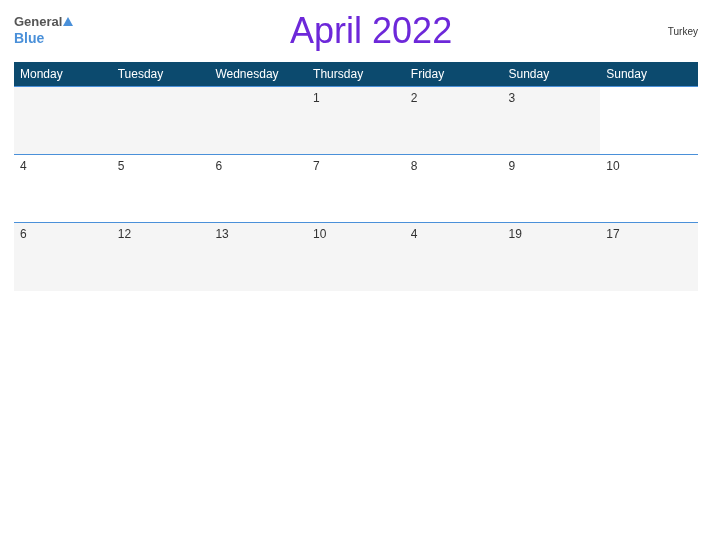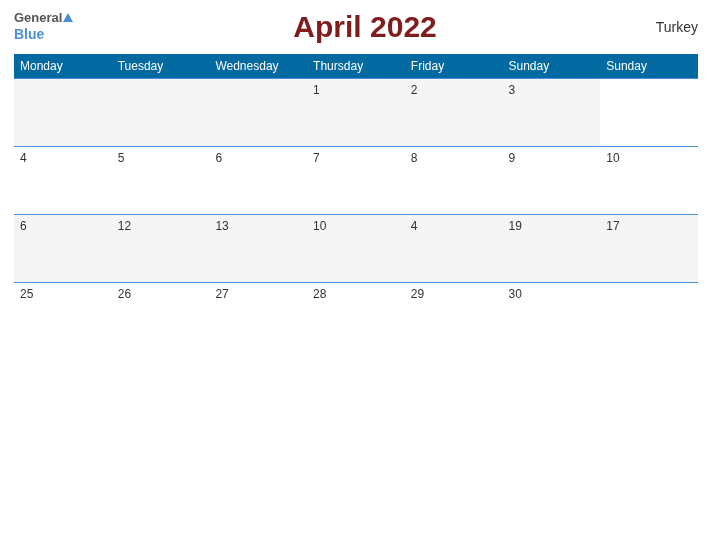--- a/index.html
+++ b/index.html
@@ -21,34 +21,34 @@
       align-items: center;
       justify-content: space-between;
       margin-bottom: 10px;
     }
     .logo {
       display: flex;
       flex-direction: column;
       line-height: 1.1;
     }
     .title {
-      font-size: 30px;
-      color: #7f1d1d;
-      font-weight: bold;
+      font-size: 36px;
+      color: #6d28d9;
+      font-weight: normal;
     }
     .country {
-      font-size: 14px;
+      font-size: 10px;
       color: #333;
     }
     .calendar {
       width: 100%;
       border-collapse: collapse;
     }
     .calendar thead tr {
-      background-color: #0369a1;
+      background-color: #0c4a6e;
     }
     .calendar thead th {
       color: #fff;
       font-size: 12px;
       font-weight: normal;
       padding: 5px 6px;
       text-align: left;
       border: none;
     }
     .calendar tbody tr {
@@ -191,36 +191,15 @@
           <td>
             <span class="day-num">4</span>
           </td>
           <td>
             <span class="day-num">19</span>
           </td>
           <td>
             <span class="day-num">17</span>
           </td>
         </tr>
-        <tr>
-          <td>
-            <span class="day-num">25</span>
-          </td>
-          <td>
-            <span class="day-num">26</span>
-          </td>
-          <td>
-            <span class="day-num">27</span>
-          </td>
-          <td>
-            <span class="day-num">28</span>
-          </td>
-          <td>
-            <span class="day-num">29</span>
-          </td>
-          <td>
-            <span class="day-num">30</span>
-          </td>
-          <td></td>
-        </tr>
       </tbody>
   </table>
 </div>
 
 </body></html>

